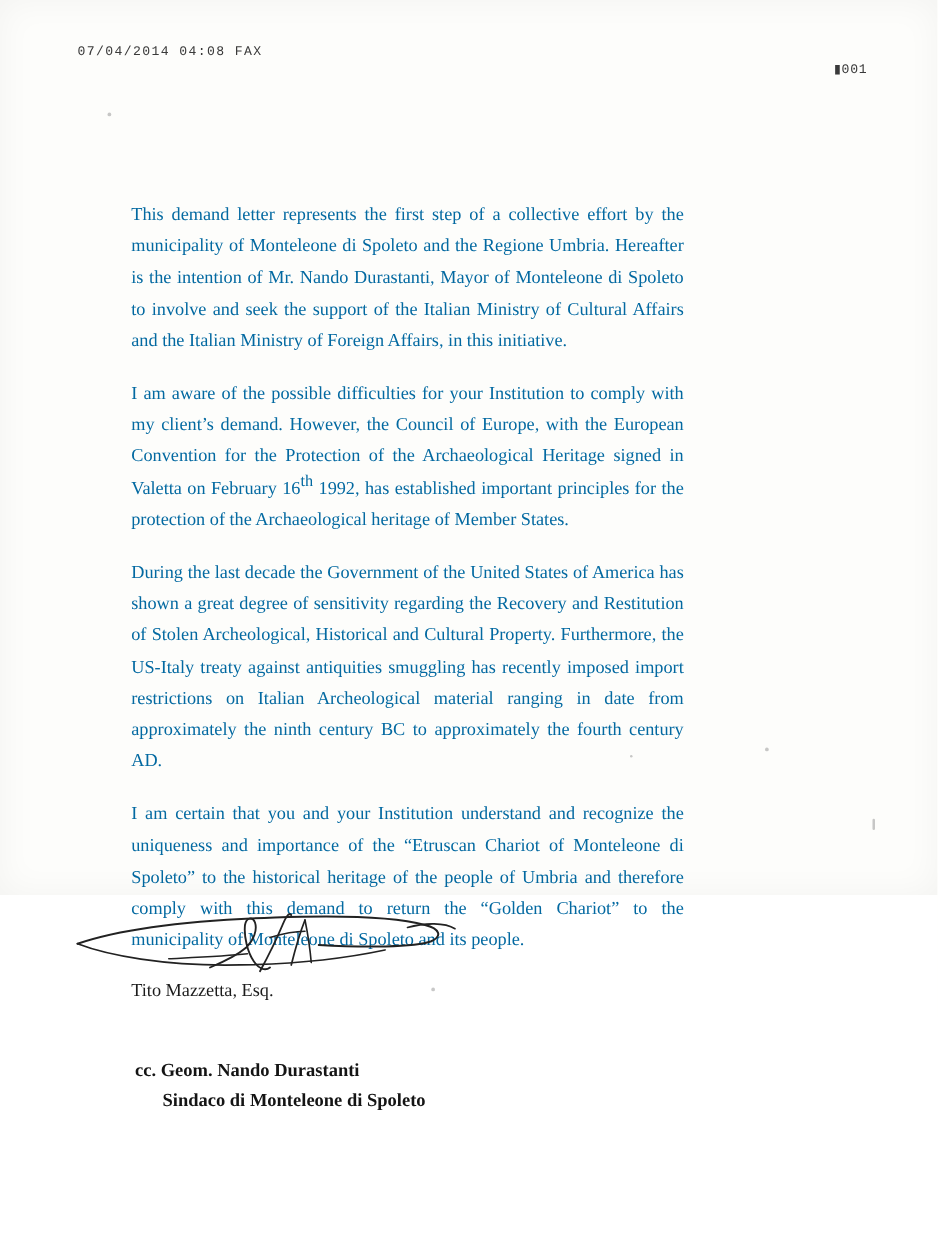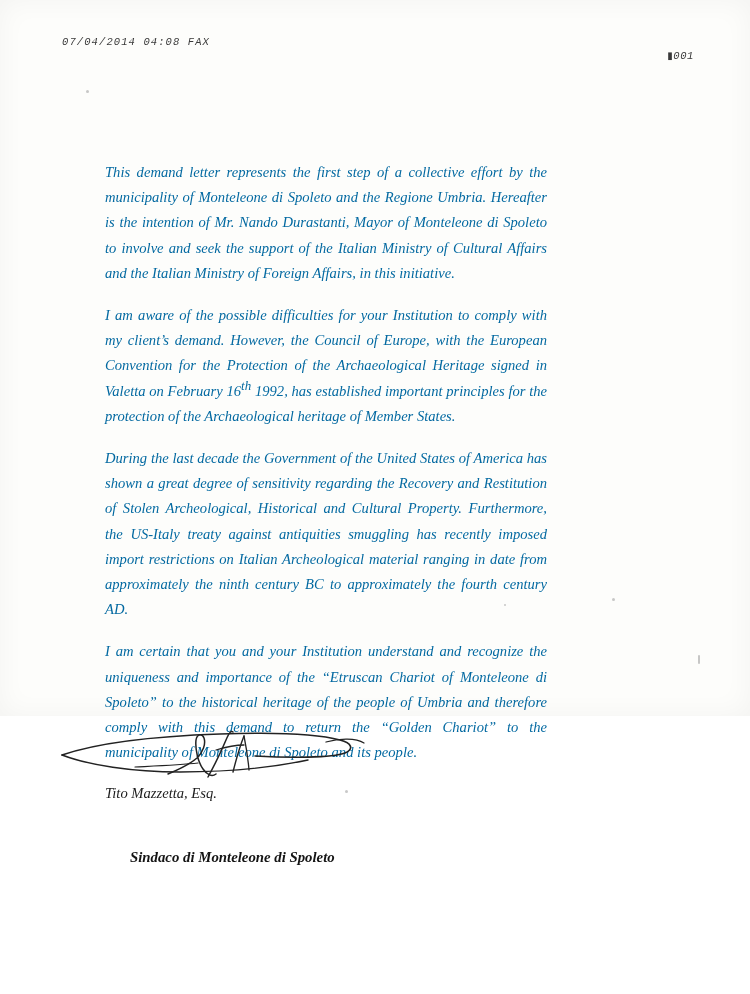--- a/index.html
+++ b/index.html
@@ -15,21 +15,20 @@
     color: #1a1a1a;
     overflow: hidden;
   }
 
   .page {
     position: absolute;
     left: 0; top: 0;
     width: 750px;
     height: 716px;
     background: #fdfdfb;
-    font-style: italic;
   }
 
   
   .page::after {
     content: "";
     position: absolute;
     left: 0; top: 0; right: 0; bottom: 0;
     pointer-events: none;
     box-shadow: inset 0 0 28px rgba(0,0,0,0.045);
   }
@@ -171,16 +170,17 @@
         <path d="M193,50 C196,38 200,24 204,14" stroke-width="1.4"></path>
         <path d="M204,14 C206,24 208,36 209,48" stroke-width="1.3"></path>
         <path d="M286,20 C300,16 316,16 324,21" stroke-width="1.3"></path>
       </g>
     </svg>
   </div>
 
   <div class="sig-name">Tito Mazzetta, Esq.</div>
 
   <div class="cc-block">
+    <div>cc. Geom. Nando Durastanti</div>
     <div class="cc-line2">Sindaco di Monteleone di Spoleto</div>
   </div>
 
 </div>
 
 </body></html>

